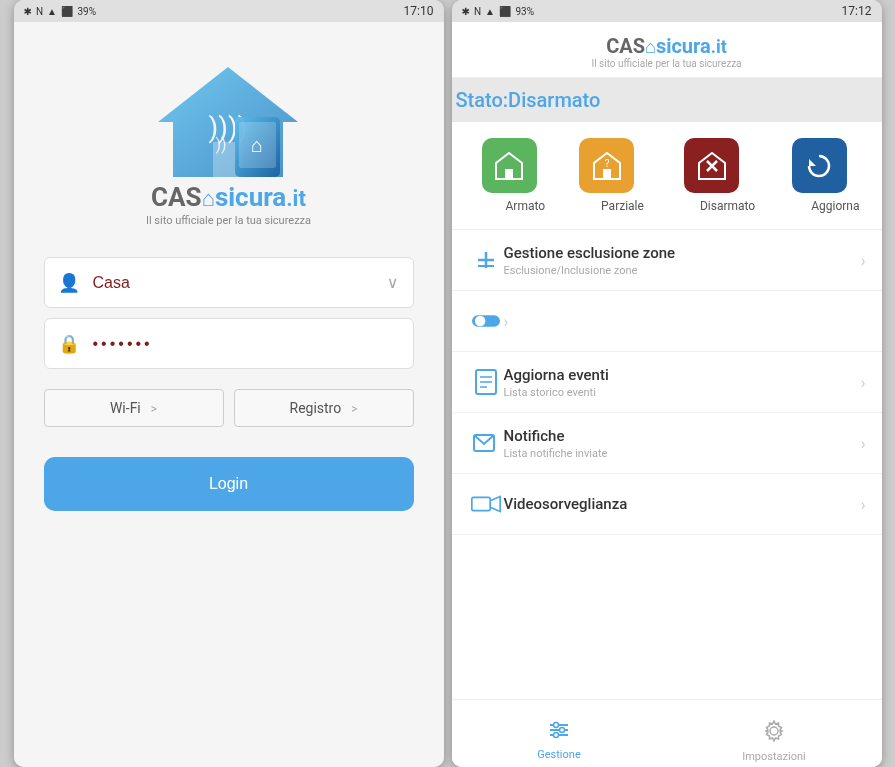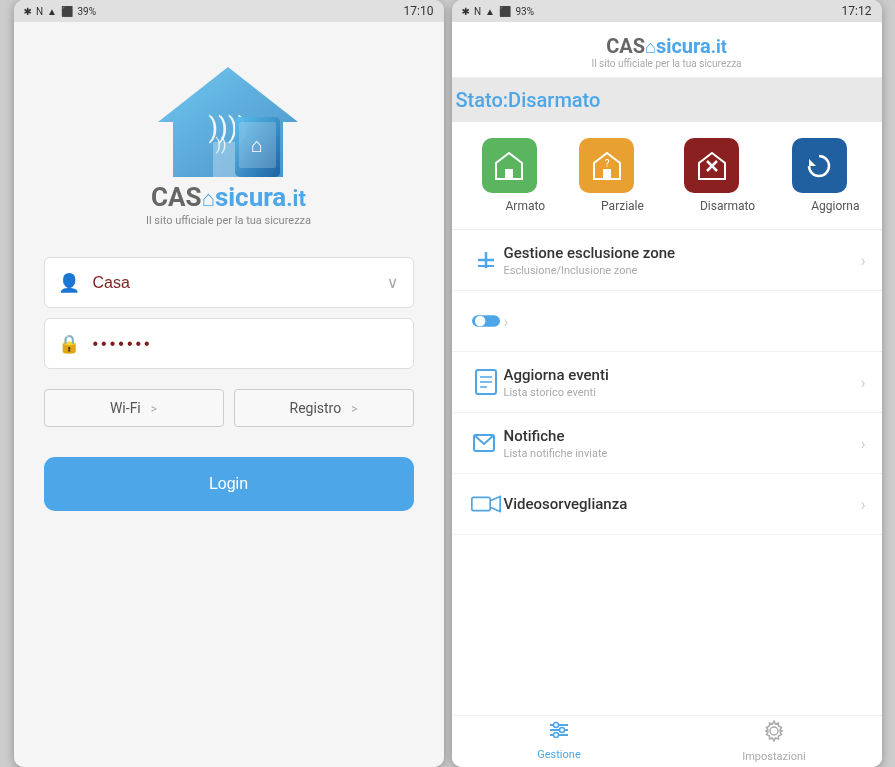--- a/index.html
+++ b/index.html
@@ -252,21 +252,21 @@
     }
     .menu-item-chevron {
       color: #ccc;
       font-size: 16px;
     }
 
     .bottom-nav {
       display: flex;
       background: white;
       border-top: 1px solid #eee;
-      padding: 4px 0 4px;
+      padding: 20px 0 4px;
       flex-shrink: 0;
     }
     .nav-item {
       flex: 1;
       display: flex;
       flex-direction: column;
       align-items: center;
       gap: 3px;
       cursor: pointer;
     }

